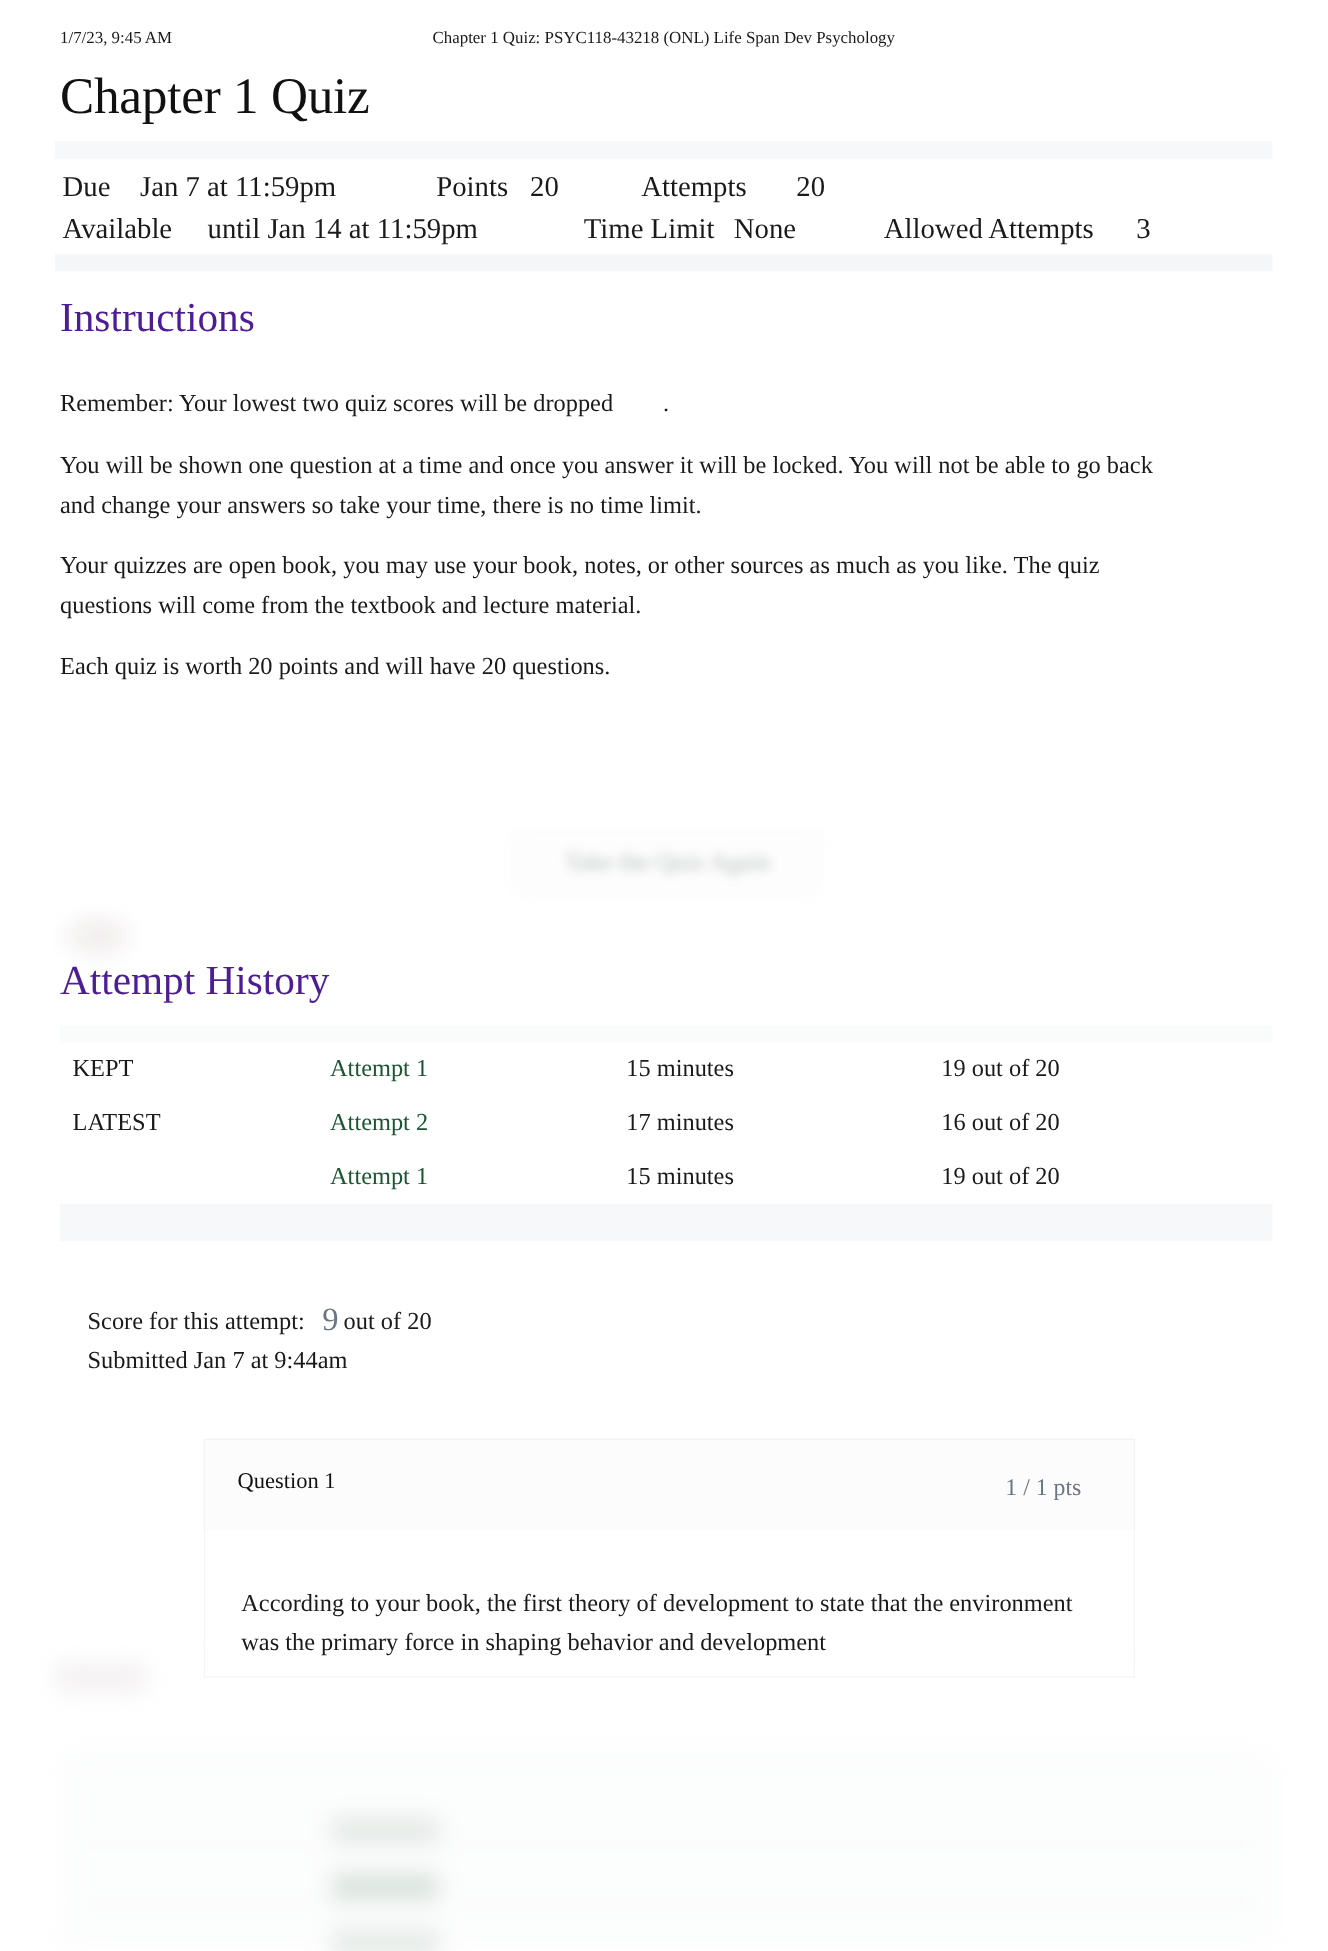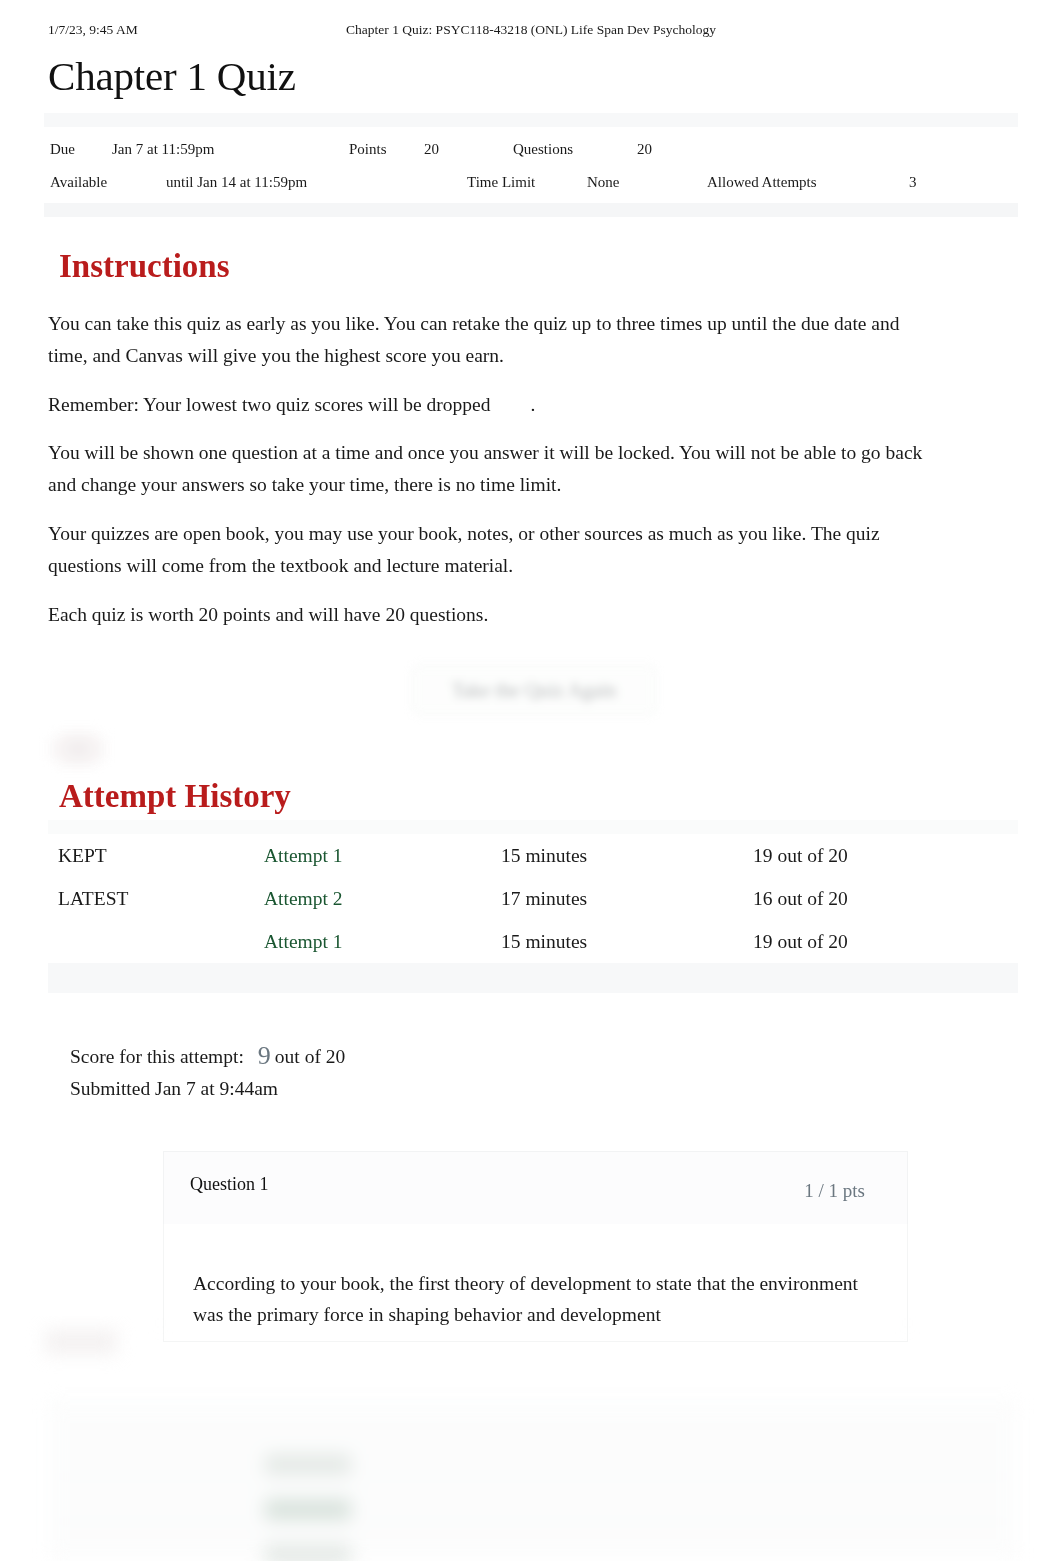--- a/index.html
+++ b/index.html
@@ -67,21 +67,21 @@
     background: #f7f8f9;
   }
   .band-strip.bottom { background: #f5f6f7; }
   .detail-rows {
     padding: 6px 0 4px 0;
     background: #ffffff;
   }
   .detail-row {
     position: relative;
     height: 33px;
-    font-size: 15px;
+    font-size: 23px;
     line-height: 33px;
     color: #1a1a1a;
     white-space: nowrap;
   }
   .dl { position: absolute; }
 
   
   .r1-due-label   { left: 6px; }
   .r1-due-val     { left: 68px; }
   .r1-pts-label   { left: 305px; }
@@ -94,23 +94,23 @@
   .r2-tl-label    { left: 423px; }
   .r2-tl-val      { left: 543px; }
   .r2-aa-label    { left: 663px; }
   .r2-aa-val      { left: 865px; }
 
   
   .section-heading {
     position: absolute;
     font-size: 33px;
     line-height: 40px;
-    font-weight: bold;
-    color: #b91c1c;
-    margin: 11px;
+    font-weight: normal;
+    color: #4c1d95;
+    margin: 0;
   }
   #instructions-heading { left: 48px; top: 235px; }
 
   .instructions-body {
     position: absolute;
     left: 48px;
     top: 308px;
     width: 880px;
     font-size: 19.5px;
     line-height: 31.8px;
@@ -335,39 +335,38 @@
 <h1 class="page-title">Chapter 1 Quiz</h1>
 
 <div class="detail-band">
   <div class="band-strip"></div>
   <div class="detail-rows">
     <div class="detail-row">
       <span class="dl r1-due-label">Due</span>
       <span class="dl r1-due-val">Jan 7 at 11:59pm</span>
       <span class="dl r1-pts-label">Points</span>
       <span class="dl r1-pts-val">20</span>
-      <span class="dl r1-q-label">Questions</span>
+      <span class="dl r1-q-label">Attempts</span>
       <span class="dl r1-q-val">20</span>
     </div>
     <div class="detail-row">
       <span class="dl r2-avail-label">Available</span>
       <span class="dl r2-avail-val">until Jan 14 at 11:59pm</span>
       <span class="dl r2-tl-label">Time Limit</span>
       <span class="dl r2-tl-val">None</span>
       <span class="dl r2-aa-label">Allowed Attempts</span>
       <span class="dl r2-aa-val">3</span>
     </div>
   </div>
   <div class="band-strip bottom"></div>
 </div>
 
 <h2 class="section-heading" id="instructions-heading">Instructions</h2>
 
 <div class="instructions-body">
-  <p>You can take this quiz as early as you like. You can retake the quiz up to three times up until the due date and time, and Canvas will give you the highest score you earn.</p>
   <p><span>Remember: Your lowest two quiz scores will be dropped</span><span class="gap-dot"></span><span>.</span></p>
   <p>You will be shown one question at a time and once you answer it will be locked. You will not be able to go back and change your answers so take your time, there is no time limit.</p>
   <p>Your quizzes are open book, you may use your book, notes, or other sources as much as you like. The quiz questions will come from the textbook and lecture material.</p>
   <p>Each quiz is worth 20 points and will have 20 questions.</p>
 </div>
 
 <div class="btn-blur-wrap">
   <div class="btn-box"></div>
   <div class="btn-label">Take the Quiz Again</div>
 </div>

